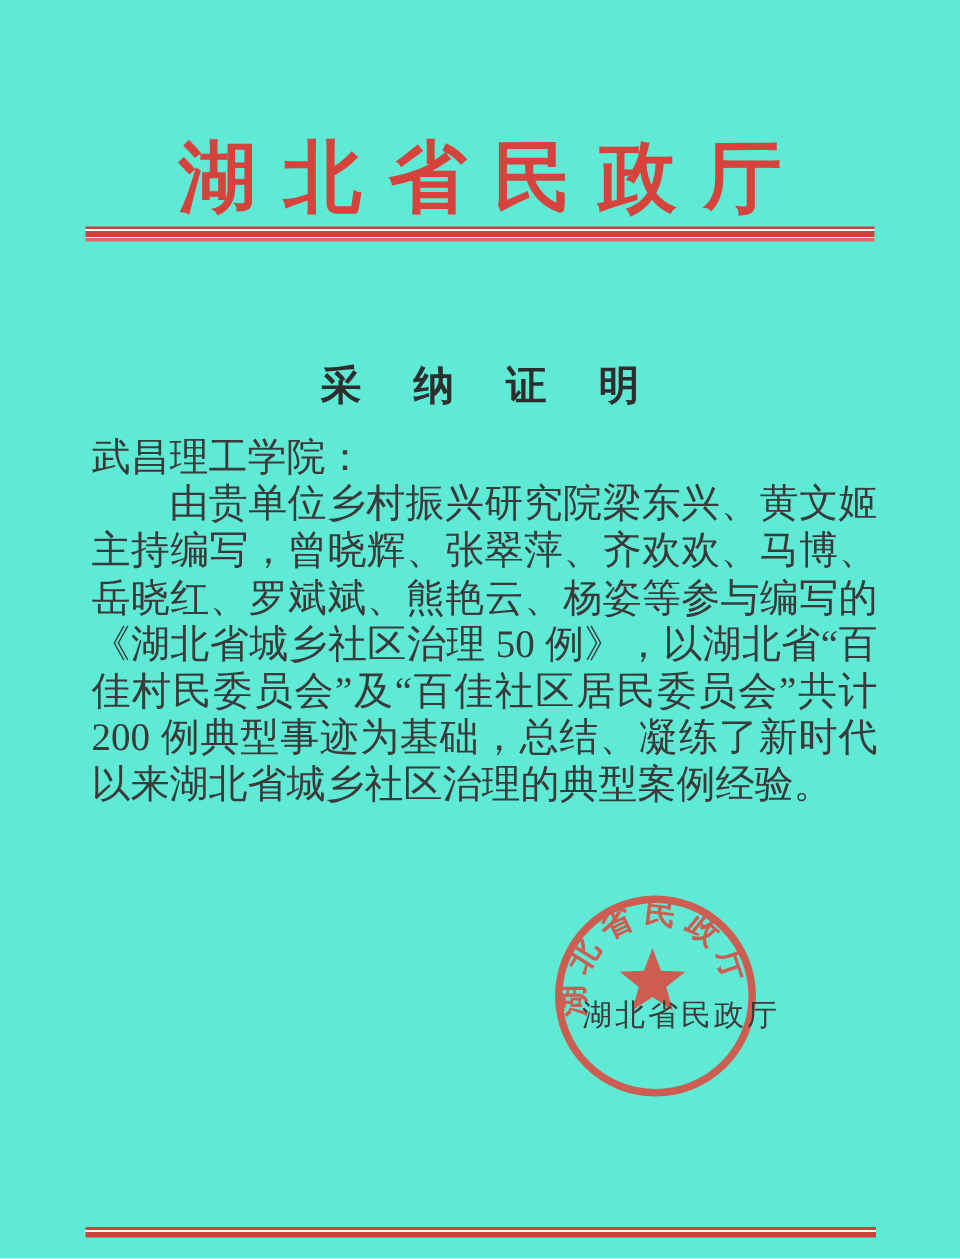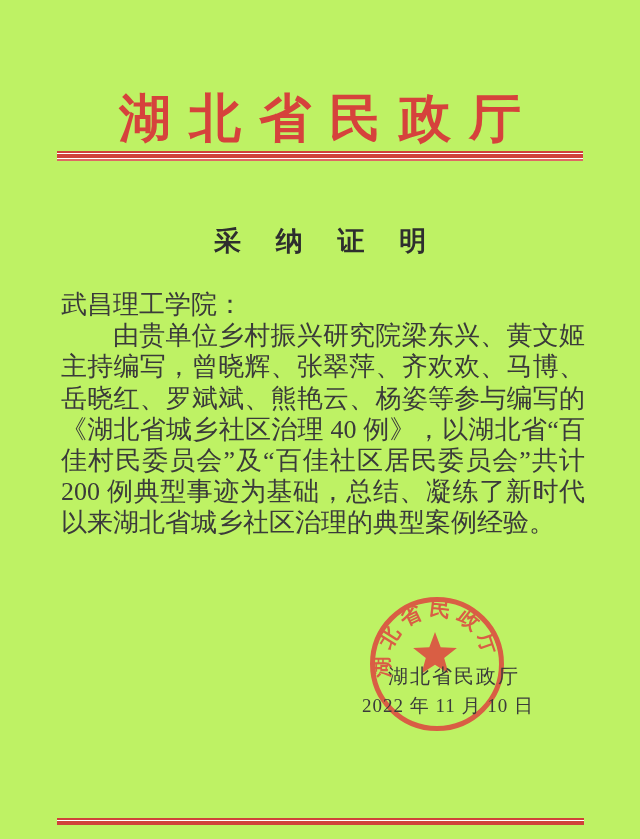--- a/index.html
+++ b/index.html
@@ -1,21 +1,21 @@
 <!DOCTYPE html>
 <html><head>
 <meta charset="utf-8">
 <style>
   * { margin: 0; padding: 0; box-sizing: border-box; }
   html, body { background: #ffffff; }
   .page {
     position: relative;
     width: 640px;
     height: 839px;
-    background: #bef264;
+    background: #5eead4;
     overflow: hidden;
     font-family: "Liberation Serif", "DejaVu Serif", serif;
   }
   .letterhead {
     position: absolute;
     top: 84px;
     left: 0;
     width: 640px;
     text-align: center;
     font-size: 52px;
@@ -33,21 +33,21 @@
     height: 10px;
     background: linear-gradient(to bottom,
       #d0413b 0px, #d0413b 2px,
       #ffffff 2px, #ffffff 3px,
       #d0413b 3px, #d0413b 7px,
       #ffffff 7px, #ffffff 8px,
       #dd6a62 8px, #dd6a62 10px);
   }
   .doc-title {
     position: absolute;
-    top: 223px;
+    top: 239px;
     left: 0;
     width: 640px;
     text-align: center;
     font-size: 27px;
     font-weight: bold;
     color: #2e2e2e;
     letter-spacing: 14px;
     text-indent: 14px;
     white-space: nowrap;
   }
@@ -113,33 +113,32 @@
 <div class="page">
 
   <div class="letterhead">湖北省民政厅</div>
 
   <div class="rule-top"></div>
 
   <div class="doc-title">采 纳 证 明</div>
 
   <div class="body-text">
     <p>武昌理工学院：</p>
-    <p class="indent">由贵单位乡村振兴研究院梁东兴、黄文姬主持编写，曾晓辉、张翠萍、齐欢欢、马博、岳晓红、罗斌斌、熊艳云、杨姿等参与编写的《湖北省城乡社区治理 40 例》，以湖北省“百佳村民委员会”及“百佳社区居民委员会”共计 200 例典型事迹为基础，总结、凝练了新时代以来湖北省城乡社区治理的典型案例经验。</p>
+    <p class="indent">由贵单位乡村振兴研究院梁东兴、黄文姬主持编写，曾晓辉、张翠萍、齐欢欢、马博、岳晓红、罗斌斌、熊艳云、杨姿等参与编写的《湖北省城乡社区治理 50 例》，以湖北省“百佳村民委员会”及“百佳社区居民委员会”共计 200 例典型事迹为基础，总结、凝练了新时代以来湖北省城乡社区治理的典型案例经验。</p>
   </div>
 
   <svg class="seal" viewBox="0 0 142 142" xmlns="http://www.w3.org/2000/svg">
     <circle cx="71" cy="70" r="64.5" fill="none" stroke="#dd4a40" stroke-width="5"></circle>
     <polygon fill="#dd4a40" points="69,38 74.7,53.2 90.9,53.9 78.2,64 82.5,79.6 69,70.7 55.5,79.6 59.8,64 47.1,53.9 63.3,53.2"></polygon>
     <defs>
       <path id="seal-arc" d="M 37.1 103.9 A 48 48 0 1 1 104.9 103.9" fill="none"></path>
     </defs>
     <text font-size="21" fill="#dd4a40" letter-spacing="6">
       <textPath href="#seal-arc" startOffset="24">湖北省民政厅</textPath>
     </text>
   </svg>
 
   <div class="signature">湖北省民政厅</div>
 
-  <div class="date">2022 年 11 月 10 日</div>
 
   <div class="rule-bottom"></div>
 
 </div>
 
 </body></html>

